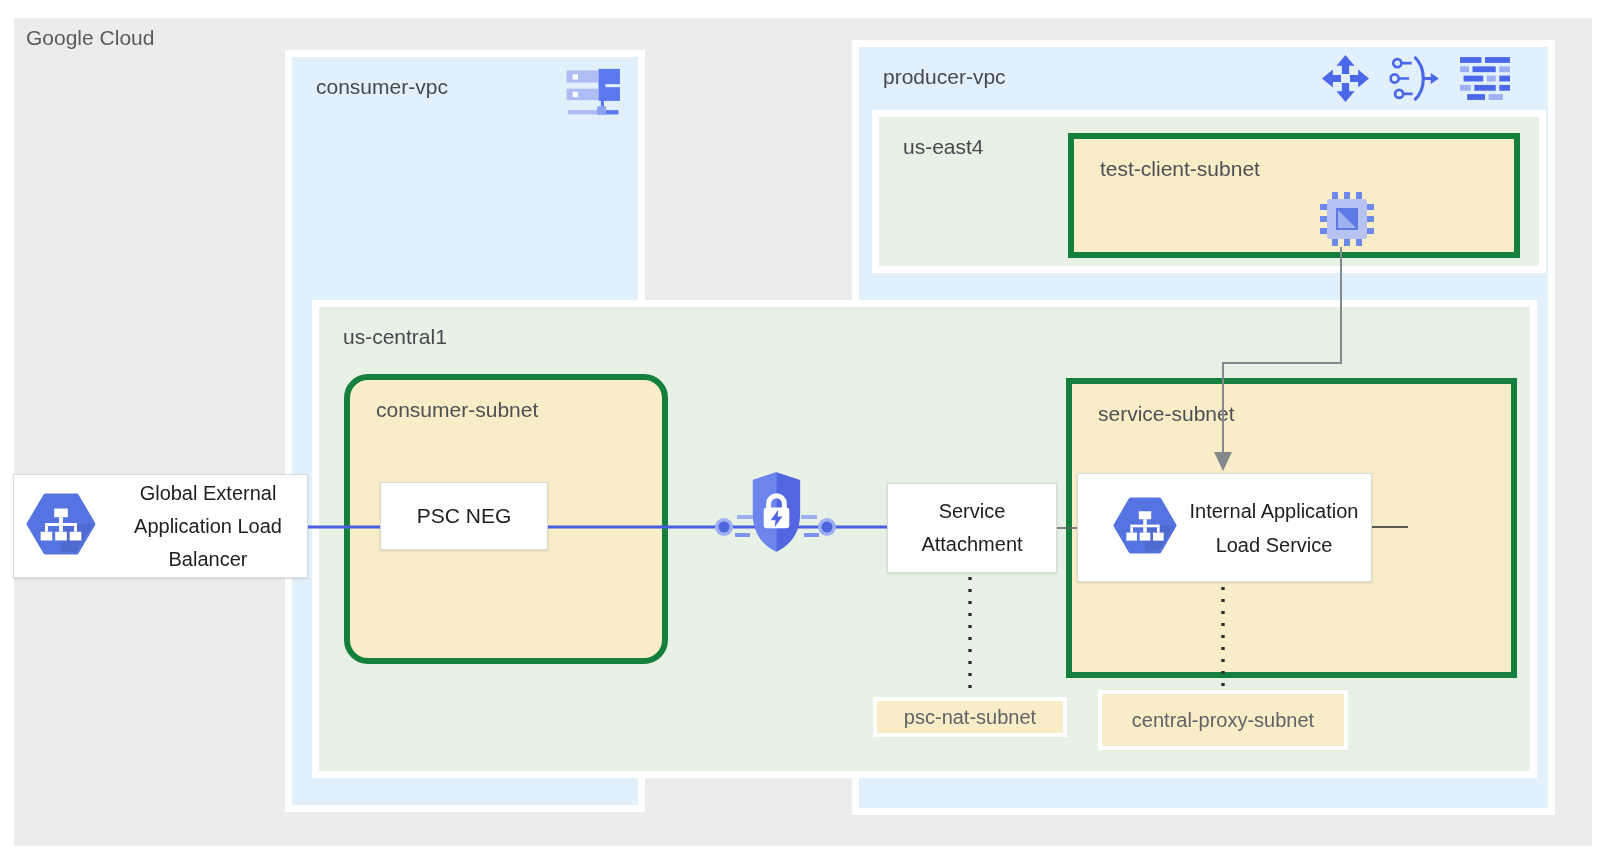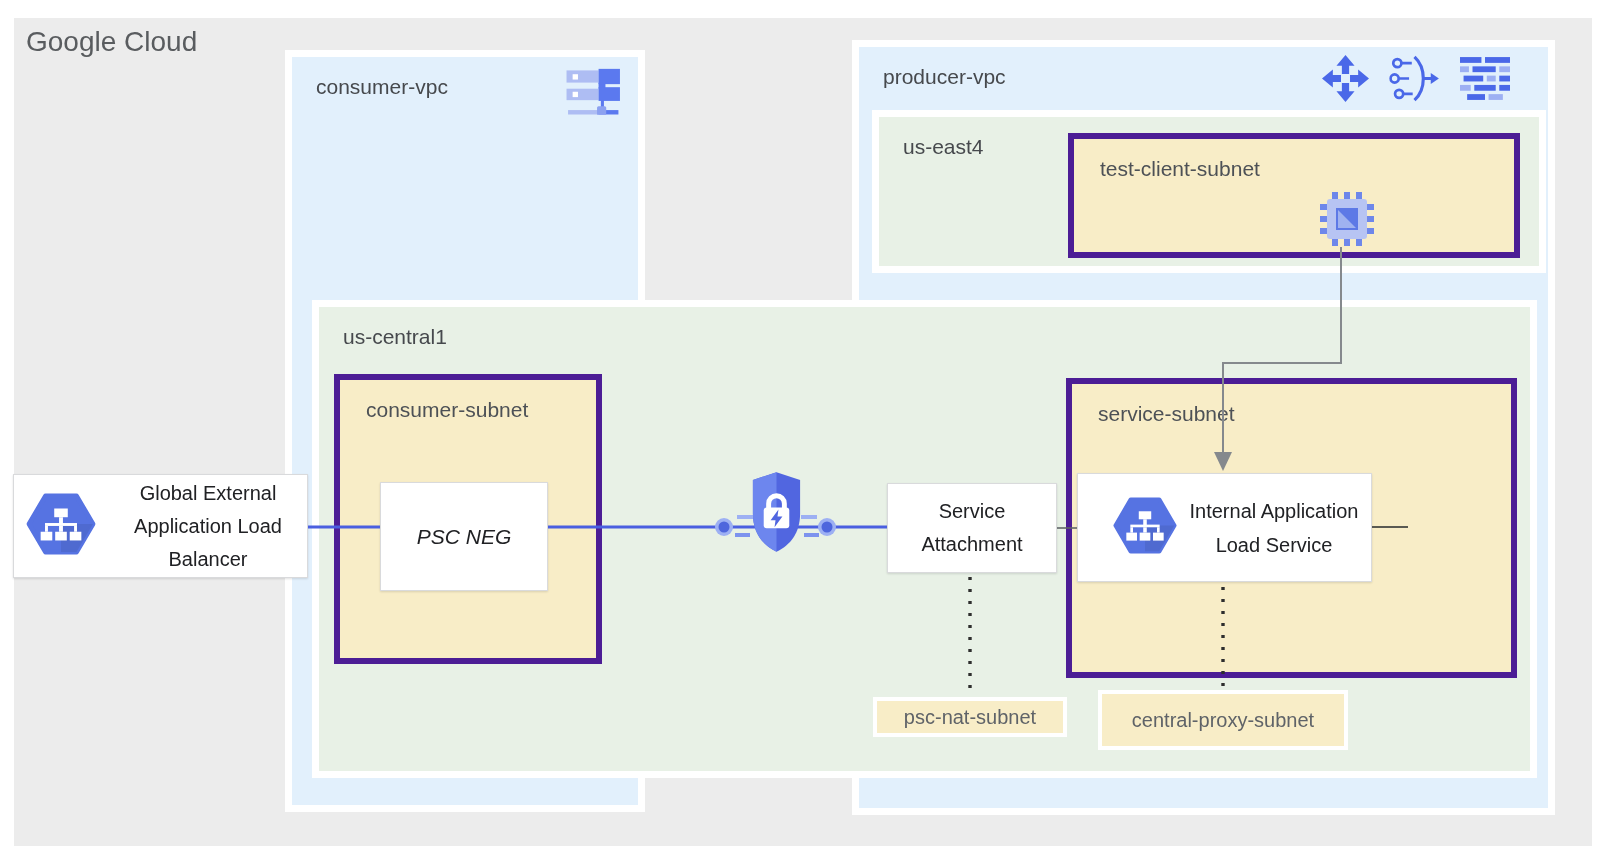--- a/index.html
+++ b/index.html
@@ -9,43 +9,43 @@
     --shield-left:#6d86ee; --shield-right:#5166e0;
     --text-dark:#202124; --text-label:#46494d; --text-muted:#5f6368;
   }
   *{margin:0;padding:0;box-sizing:border-box;}
   html,body{background:#fff;}
   body{font-family:"Liberation Sans",sans-serif;}
   .stage{position:relative;width:1600px;height:853px;background:#fff;overflow:hidden;}
   .abs{position:absolute;}
 
   .gcloud{left:14px;top:18px;width:1578px;height:828px;background:var(--bg-outer);z-index:1;}
-  .gc-label{left:26px;top:26px;font-size:28px;color:#595c5f;z-index:40;}
+  .gc-label{left:26px;top:26px;font-size:21px;color:#595c5f;z-index:40;}
 
   .container{border:7px solid #fff;}
   .vpc{background:var(--bg-vpc);z-index:4;}
   .region{background:var(--bg-region);z-index:6;}
-  .subnet{background:var(--bg-subnet);border:6px solid #4c1d95;z-index:10;}
+  .subnet{background:var(--bg-subnet);border:6px solid #15803d;z-index:10;}
 
   .vpc-consumer{left:285px;top:50px;width:360px;height:762px;}
   .vpc-producer{left:852px;top:40px;width:703px;height:775px;}
   .region-us-east4{left:872px;top:110px;width:674px;height:163px;}
   .region-us-central1{left:312px;top:300px;width:1225px;height:478px;}
   .subnet-test-client{left:1068px;top:133px;width:452px;height:125px;}
-  .subnet-consumer{left:334px;top:374px;width:268px;height:290px;}
+  .subnet-consumer{left:344px;top:374px;width:324px;height:290px;border-radius:24px;}
   .subnet-service{left:1066px;top:378px;width:451px;height:300px;}
 
   .box-label{position:absolute;left:24px;top:18px;font-size:21px;color:var(--text-label);white-space:nowrap;}
   .subnet .box-label{left:26px;top:18px;color:#4d5156;}
 
   .node{background:#fff;border:1px solid #d9dadc;box-shadow:0 1px 2px rgba(0,0,0,.12);
         z-index:20;display:flex;align-items:center;justify-content:center;
         color:var(--text-dark);text-align:center;}
   .node-gelb{left:13px;top:474px;width:295px;height:104px;gap:13px;}
-  .node-psc-neg{left:380px;top:482px;width:168px;height:109px;font-size:21px;font-style:italic;}
+  .node-psc-neg{left:380px;top:482px;width:168px;height:68px;font-size:21px;}
   .node-sa{left:887px;top:483px;width:170px;height:90px;font-size:20px;line-height:33px;text-align:center;}
   .node-ilb{left:1077px;top:473px;width:295px;height:109px;padding-left:22px;}
   .node-gelb,.node-ilb{justify-content:flex-start;}
   .node-text{flex:1;font-size:20px;line-height:33px;text-align:center;}
   .node-gelb .hexwrap{margin-left:12px;}
   .node-ilb .hexwrap{margin-left:13px;}
   .node-ilb .node-text{line-height:34px;}
 
   .mig{left:1408px;top:438px;width:94px;height:180px;border:2px solid #1f2124;z-index:20;
        display:flex;flex-direction:column;align-items:center;padding-top:12px;}

